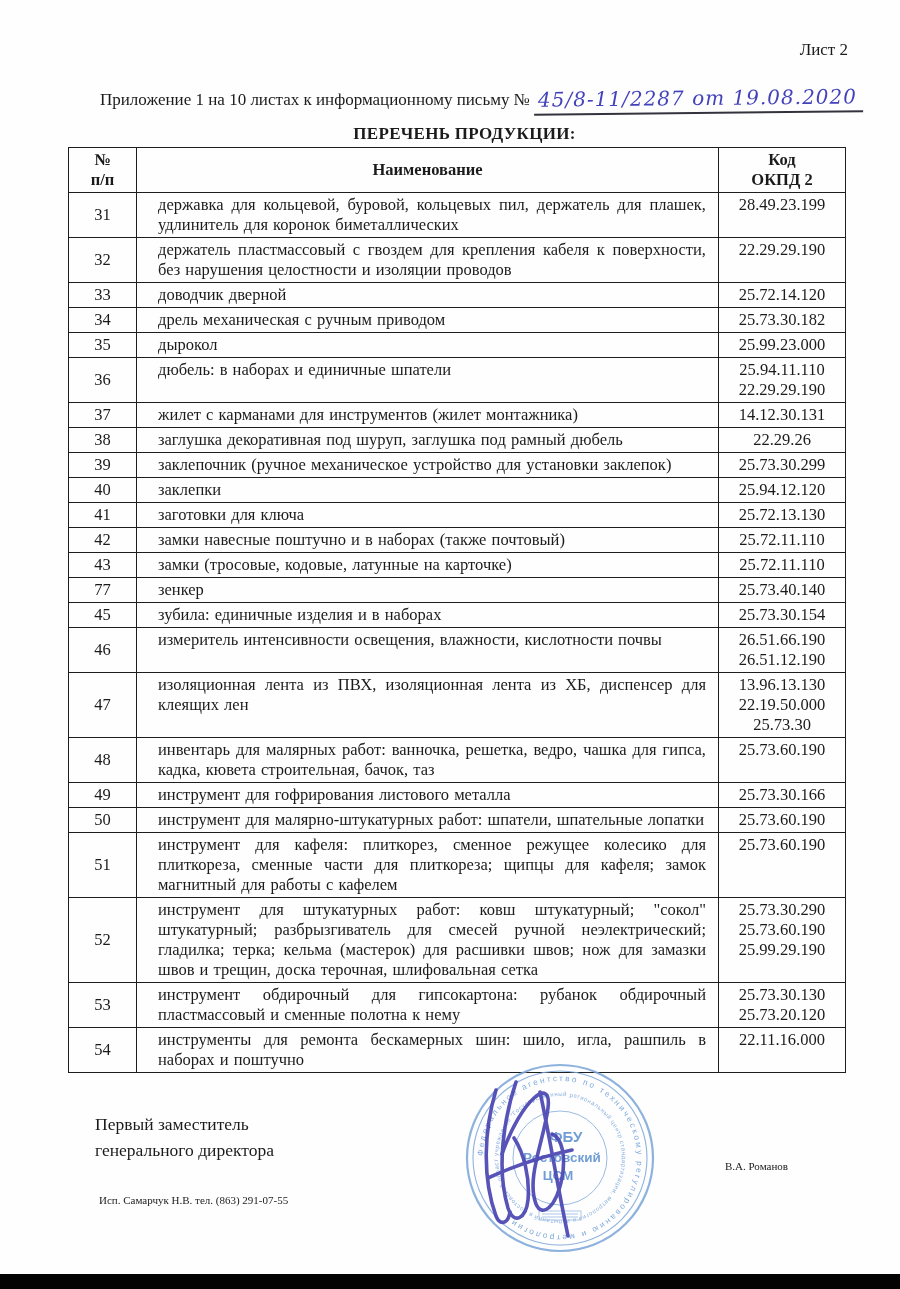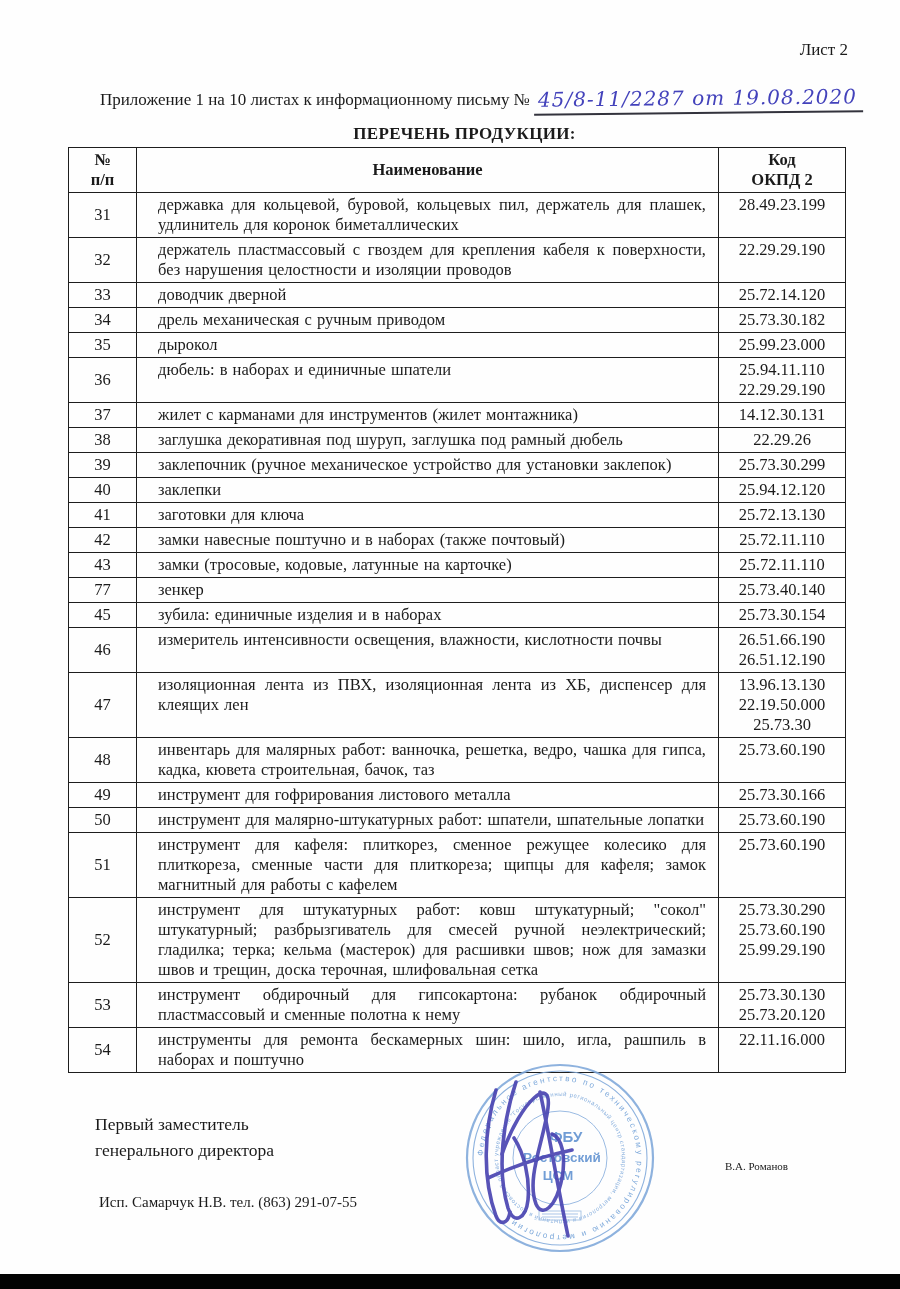--- a/index.html
+++ b/index.html
@@ -81,21 +81,21 @@
     font-size:17.5px; line-height:26px;
     white-space:pre-line;
   }
   #signer-name{
     top:1128px; left:725px;
     font-size:11px;
     margin-top:32px;
   }
   #executor-line{
     top:1194px; left:99px;
-    font-size:15px;
+    font-size:11px;
   }
   #stamp-block{
     top:1056px; left:442px;
     width:236px; height:206px;
     pointer-events:none;
   }
   #bottom-scan-bar{
     top:1274px; left:0;
     width:900px; height:15px;
     background:#030303;

